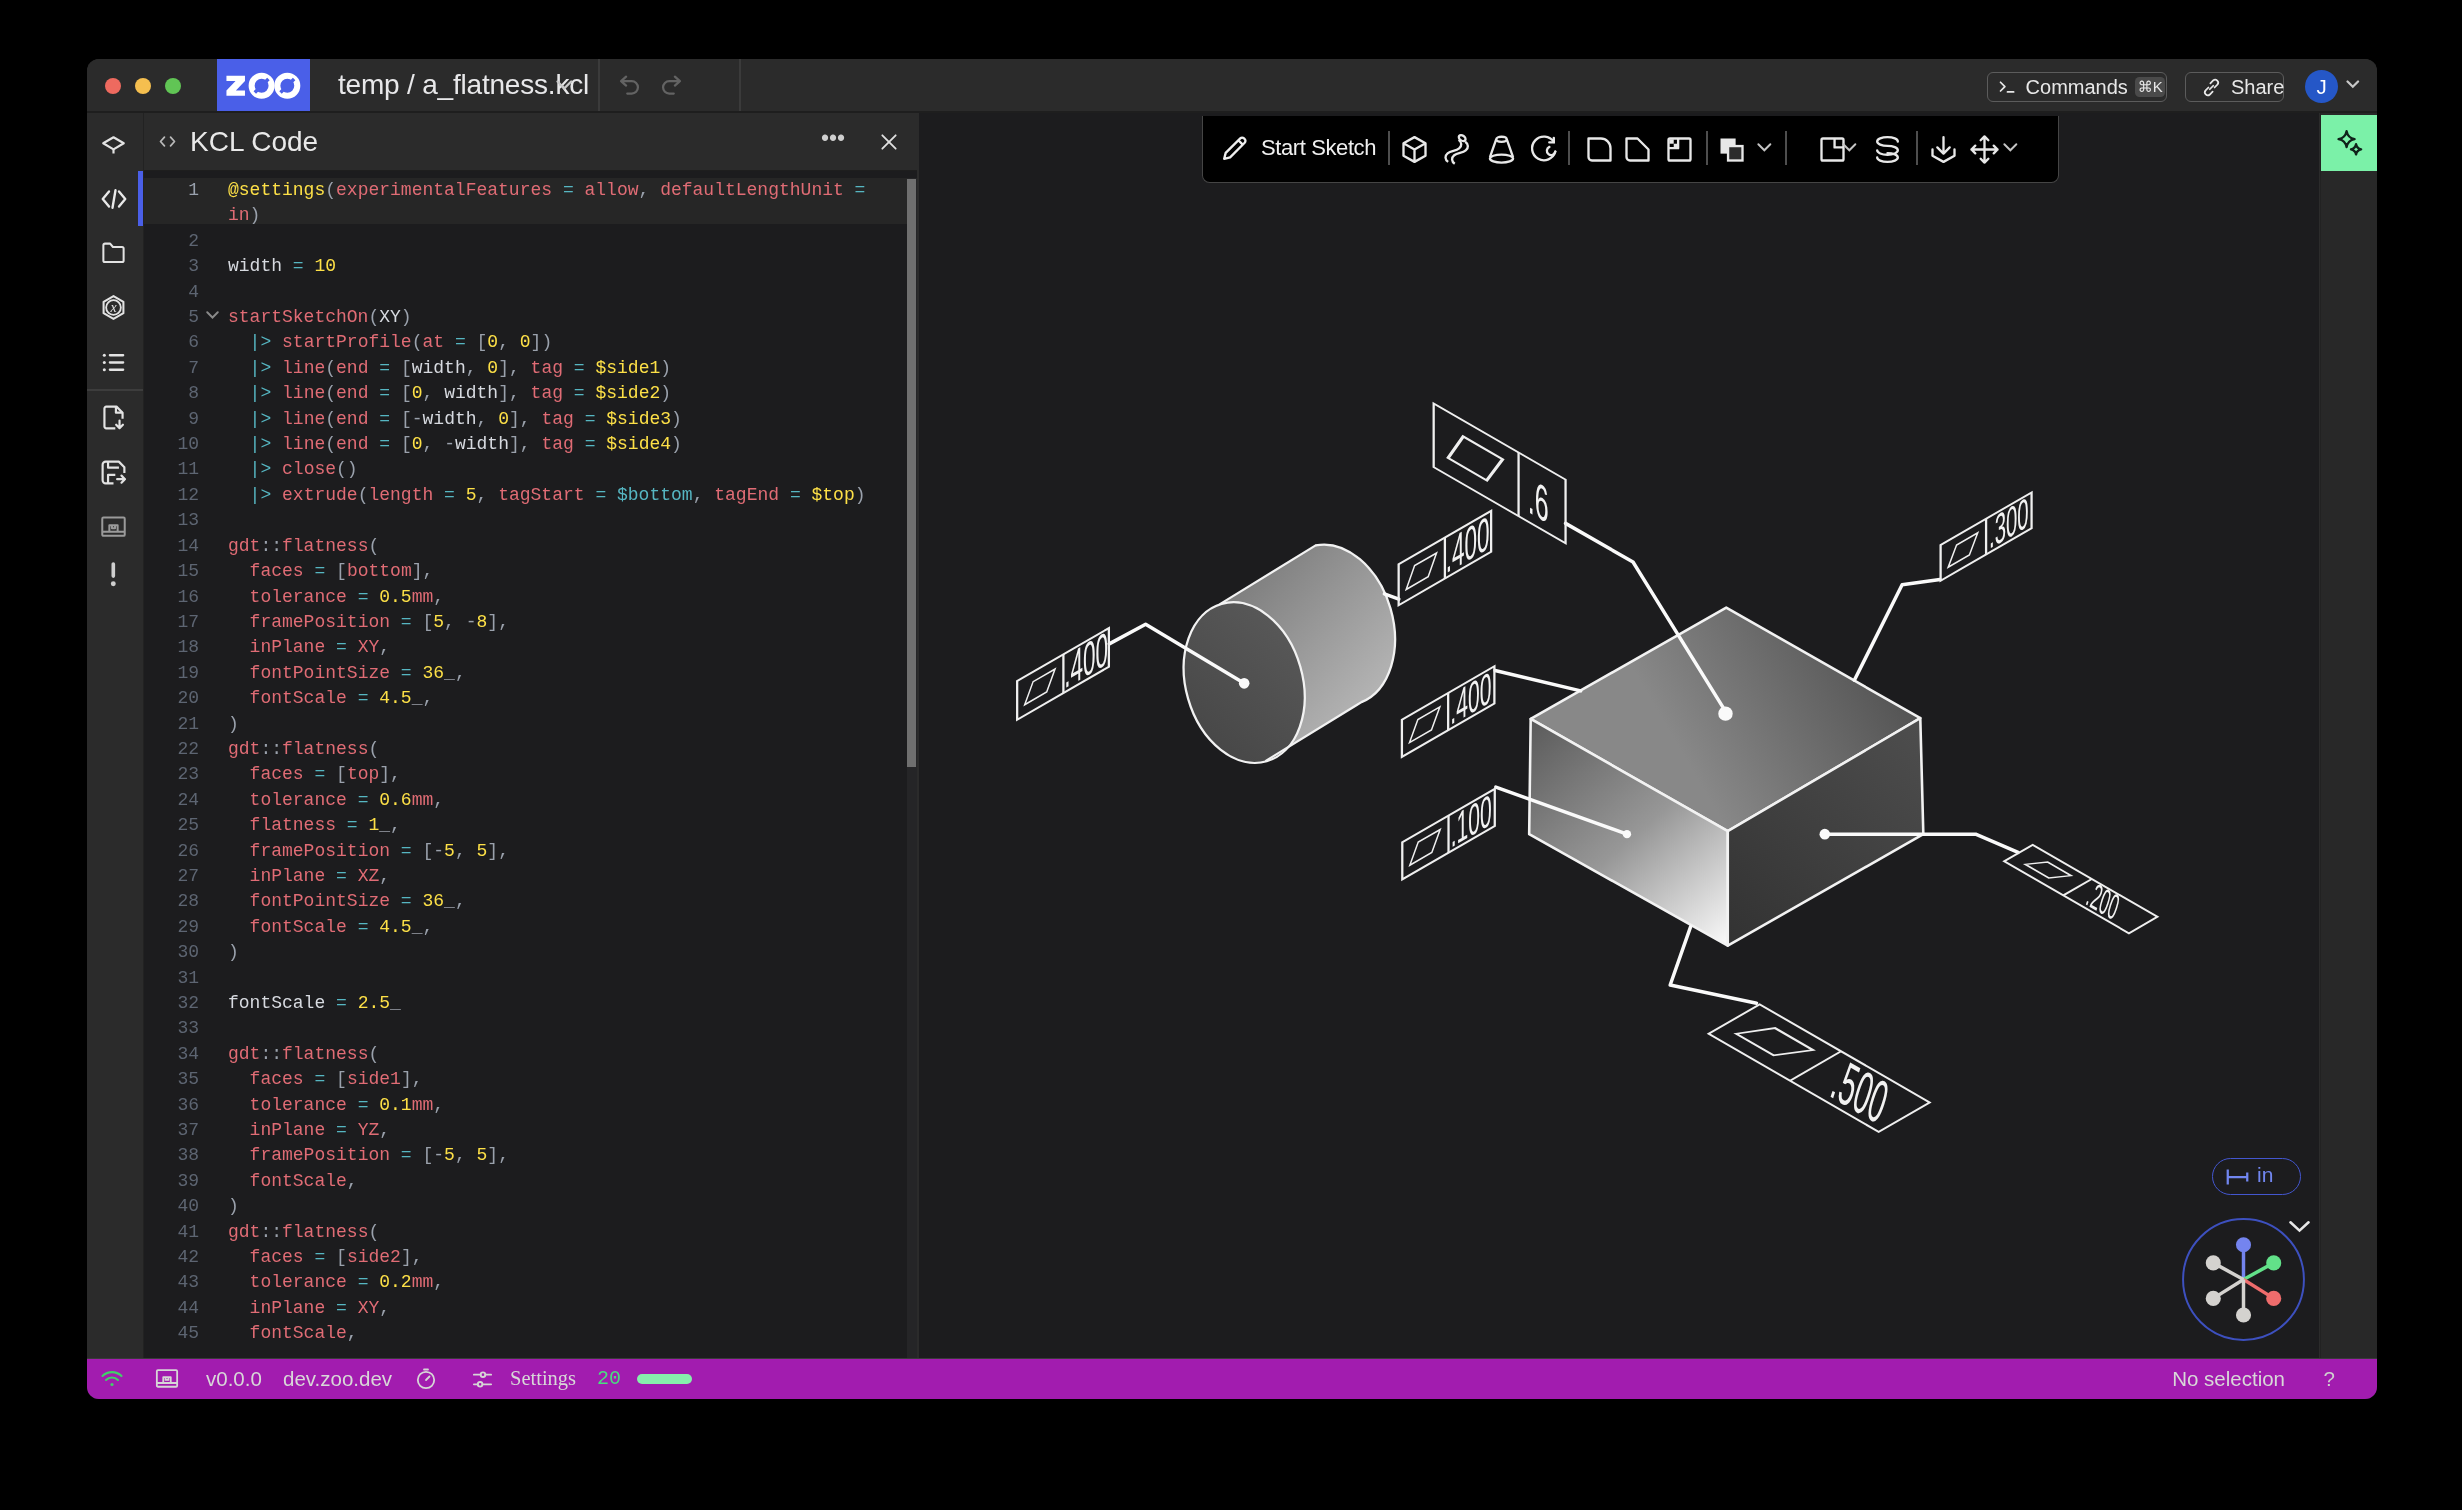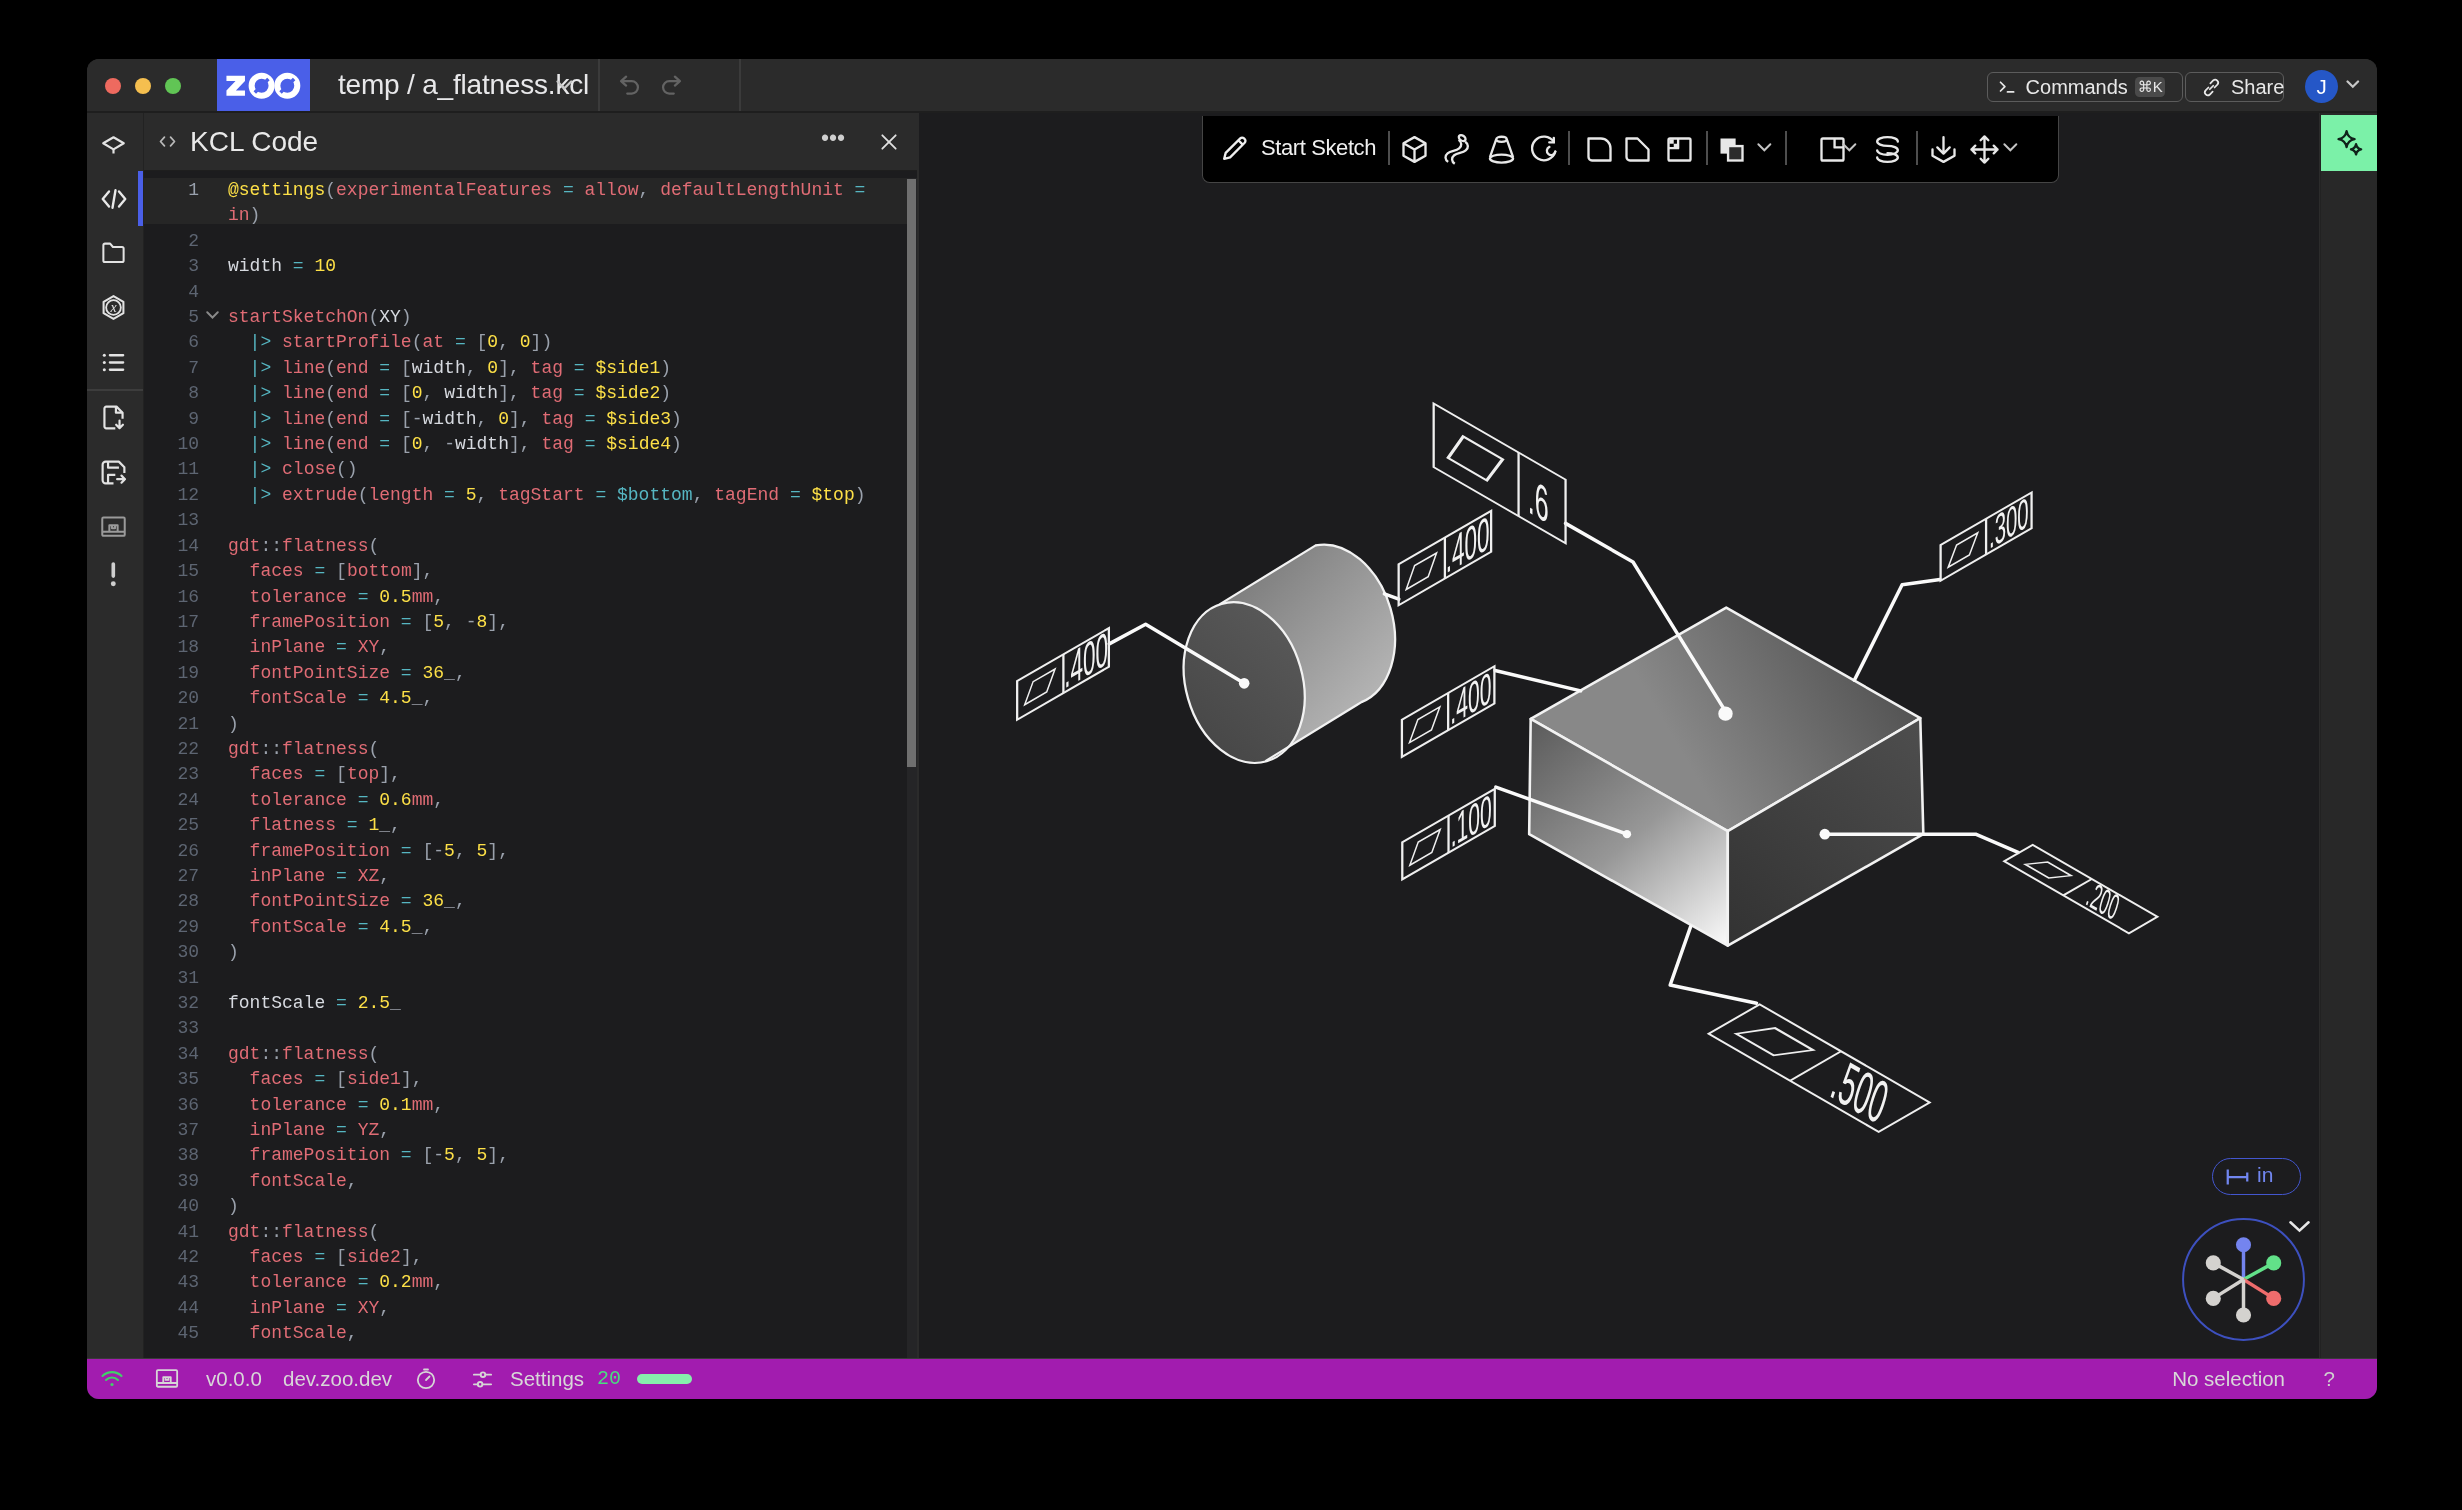--- a/index.html
+++ b/index.html
@@ -60,21 +60,21 @@
         <path d="M2 2 L11 11 L20 2" stroke="#c8c8c8" stroke-width="3" fill="none" stroke-linecap="round"></path>
       </svg>
     <div class="hdiv" style="left:511px"></div>
     <svg style="position:absolute;left:529px;top:12px" width="27" height="27" viewBox="0 0 24 24">
         <path d="M9 13 L4.5 9 L9 5 M4.5 9 H14 a5.5 5.5 0 0 1 0 11 H10" fill="none" stroke="#636363" stroke-width="2" stroke-linecap="round" stroke-linejoin="round"></path>
       </svg>
     <svg style="position:absolute;left:571px;top:12px" width="27" height="27" viewBox="0 0 24 24">
         <path d="M15 13 L19.5 9 L15 5 M19.5 9 H10 a5.5 5.5 0 0 0 0 11 H14" fill="none" stroke="#636363" stroke-width="2" stroke-linecap="round" stroke-linejoin="round"></path>
       </svg>
     <div class="hdiv" style="left:652px"></div>
-    <div class="hbtn" style="left:1900px; width:196px;">
+    <div class="hbtn" style="left:1900px; width:180px;">
       <svg style="margin-left:9px;flex:none" width="21" height="21" viewBox="0 0 24 24">
           <path d="M4 6 L9 11 L4 16 M12 17 H19" fill="none" stroke="#e8e8e8" stroke-width="2" stroke-linecap="round" stroke-linejoin="round"></path>
         </svg>
       <span style="margin-left:7.6px">Commands</span>
       <span style="margin-left:7.6px;background:#4a4a4a;border-radius:4.5px;padding:0.8px 2.3px;font-size:15px;">⌘K</span>
     </div>
     <div class="hbtn" style="left:2098px; width:99px;">
       <svg style="margin-left:15px;flex:none" width="21" height="21" viewBox="0 0 24 24">
           <path d="M10 14 L14 10 M8.5 12 l-3.2 3.2 a3.4 3.4 0 0 0 4.8 4.8 L13.3 16.8 M15.5 12 l3.2-3.2 a3.4 3.4 0 0 0-4.8-4.8 L10.7 7.2" fill="none" stroke="#e8e8e8" stroke-width="2" stroke-linecap="round"></path>
         </svg>
@@ -508,20 +508,20 @@
           <path d="M12 13 L15.5 9.5 M10 2.5 h4"></path>
         </g>
       </svg>
     <svg style="position:absolute;left:384px;top:9px" width="23" height="23" viewBox="0 0 24 24">
         <g stroke="#d6d6d6" stroke-width="1.9" stroke-linecap="round" fill="none">
           <path d="M3 7 H10 M15 7 H21 M3 17 H7 M12 17 H21"></path>
           <circle cx="12.5" cy="7" r="2.4"></circle>
           <circle cx="9.5" cy="17" r="2.4"></circle>
         </g>
       </svg>
-    <span style="position:absolute;left:423px;line-height:39px;">Settings</span>
+    <span style="position:absolute;left:423px;line-height:39px;font-family:Liberation Serif, serif;">Settings</span>
     <span style="position:absolute;left:510px;line-height:39px;color:#4ade80;font-family:'Liberation Mono',monospace;font-size:20px;">20</span>
     <div style="position:absolute;left:550px;top:15px;width:55px;height:10px;border-radius:5.3px;background:#86efac;"></div>
     <span style="position:absolute;right:92px;line-height:39px;">No selection</span>
     <span style="position:absolute;right:42px;line-height:39px;color:#cfcfcf;">?</span>
   </div>
 </div>
 
 
 </body></html>

